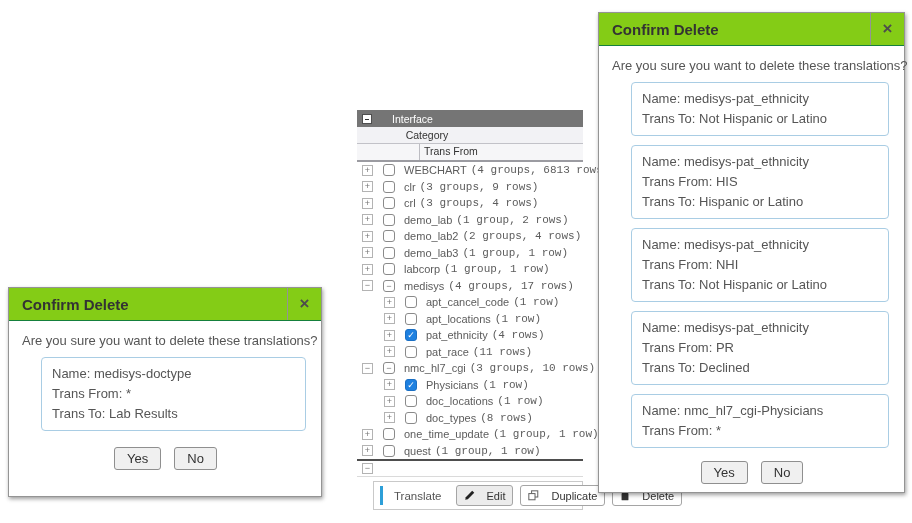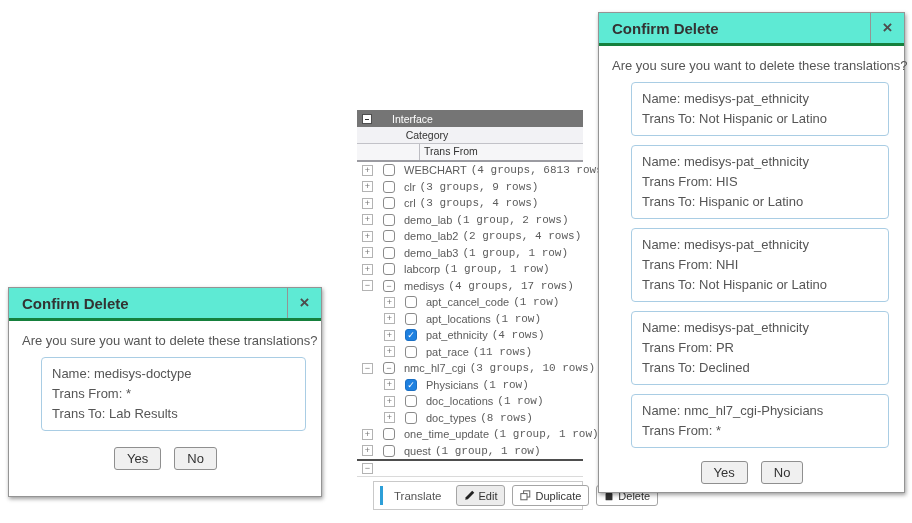--- a/index.html
+++ b/index.html
@@ -3,21 +3,21 @@
 <meta charset="utf-8">
 <style>
   * { margin:0; padding:0; box-sizing:border-box; }
   html,body { background:#fff; }
   body { font-family:"Liberation Sans","DejaVu Sans",sans-serif; }
   #canvas { position:relative; width:912px; height:523px; background:#fff; overflow:hidden; }
 
   
   .dialog { position:absolute; background:#fff; border:1px solid #949494;
             box-shadow:1px 2px 4px rgba(0,0,0,.38); }
-  .dialog-titlebar { height:33px; background:#5eead4; border-bottom:3px solid #15803d;
+  .dialog-titlebar { height:33px; background:#84cc16; border-bottom:1px solid #15803d;
                      display:flex; align-items:stretch; }
   .dialog-title { flex:1; display:flex; align-items:center; padding-left:13px;
                   font-size:15px; font-weight:bold; color:#333; }
   .dialog-close { width:34px; border-left:1px solid #949494; display:flex; align-items:center;
                   justify-content:center; font-size:17px; font-weight:bold; color:#4d4d4d;
                   cursor:pointer; }
   .dialog-body { padding:12px 12px 10px 13px; }
   .dialog-prompt { font-size:13px; color:#555; margin-bottom:9px; white-space:nowrap; }
   .trans-box { border:1px solid #a9cde4; border-radius:4px; background:#fff;
                margin:0 3px 9px 19px; padding:6px 10px; font-size:13px; color:#555;
@@ -65,21 +65,21 @@
   .tree-label { margin-left:9px; white-space:nowrap; }
   .tree-meta  { margin-left:4px; white-space:nowrap;font-family:Liberation Mono, monospace; }
 
   .tree-sep { border-top:2px solid #4e4e4e; }
   .footer-row { height:16px; display:flex; align-items:center; padding-left:5px;
                 border-bottom:1px solid #dadada; }
   .toolbar { margin-left:16px; margin-top:4px; border:1px solid #c9c9c9; background:#fff;
              height:29px; display:flex; align-items:center; padding:0 6px; gap:7px; }
   .tab-accent { width:3px; height:19px; background:#2d9fd8; flex:none; }
   .tab-label { font-size:11.5px; color:#555; margin:0 7px 0 4px; cursor:pointer; }
-  .tbtn { display:flex; align-items:center; gap:4px; border:1px solid #a5a5a5; border-radius:3px;
+  .tbtn { display:flex; align-items:center; gap:12px; border:1px solid #a5a5a5; border-radius:3px;
           background:#fff; height:21px; padding:0 7px; font-size:11px; color:#333;
           font-family:inherit; cursor:pointer; }
   .tbtn.edit { background:#ececec; }
   .tbtn svg { display:block; }
 </style>
 </head>
 <body>
 
 <div id="canvas">
 

